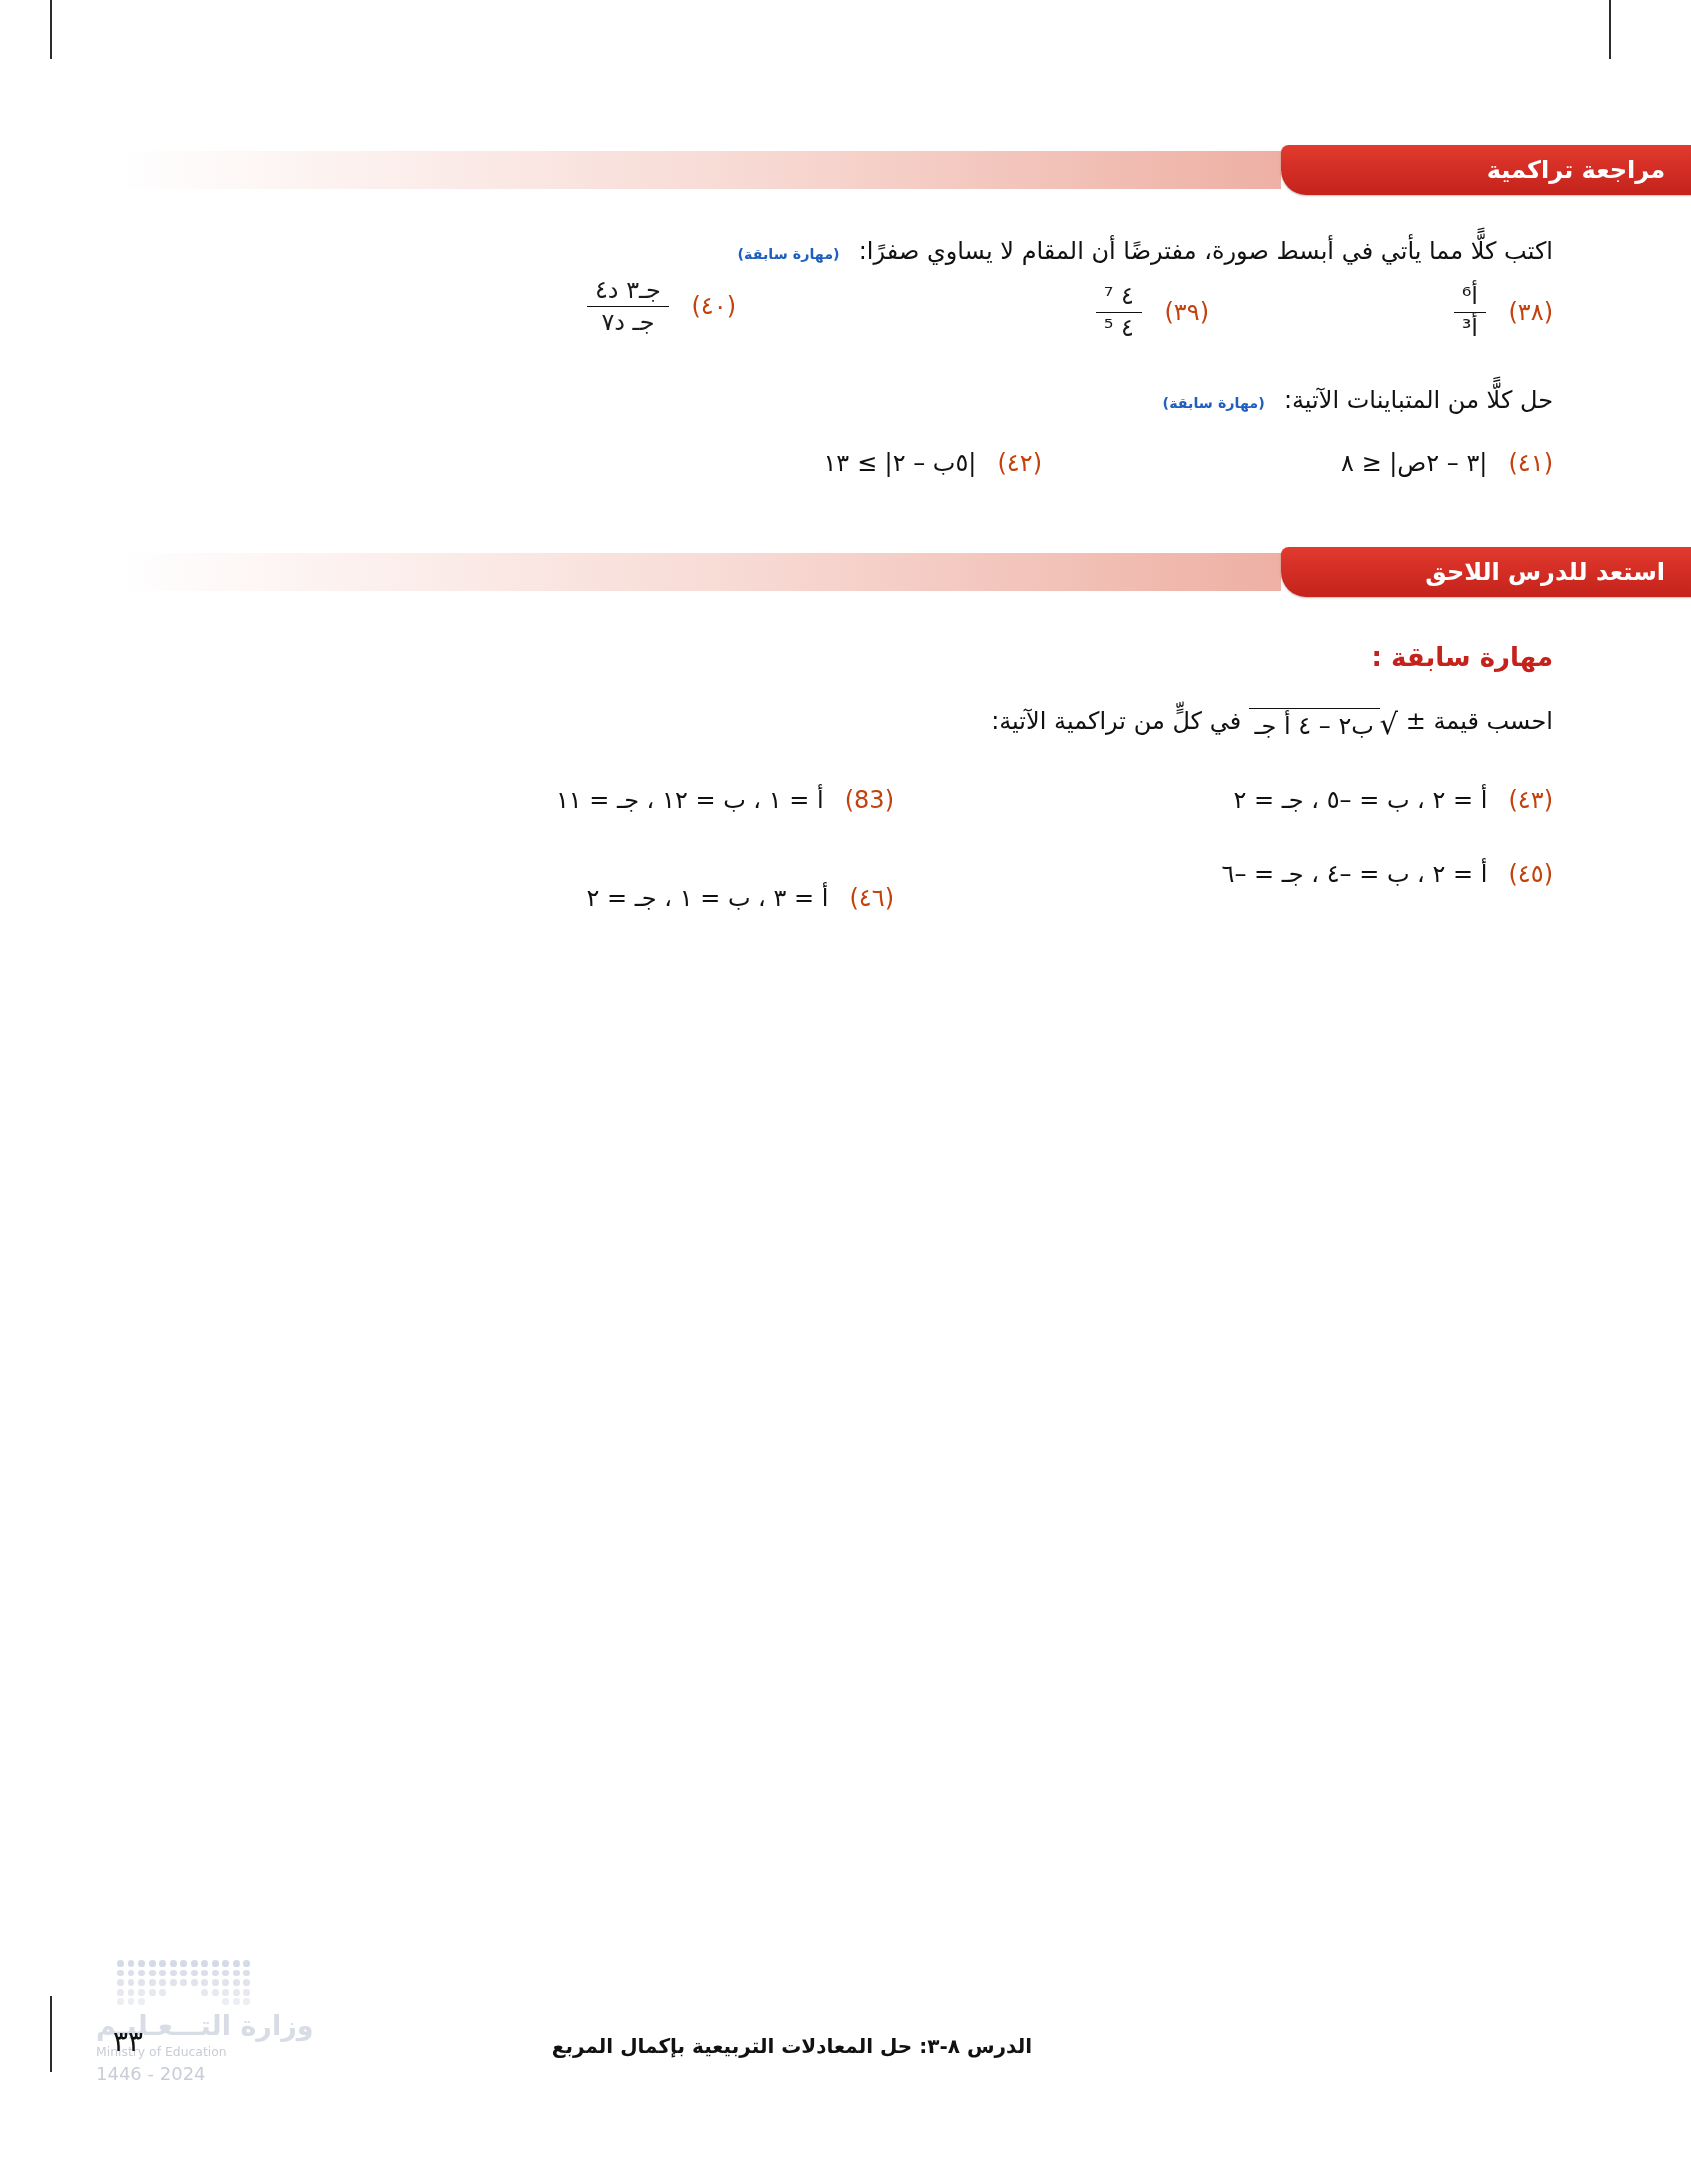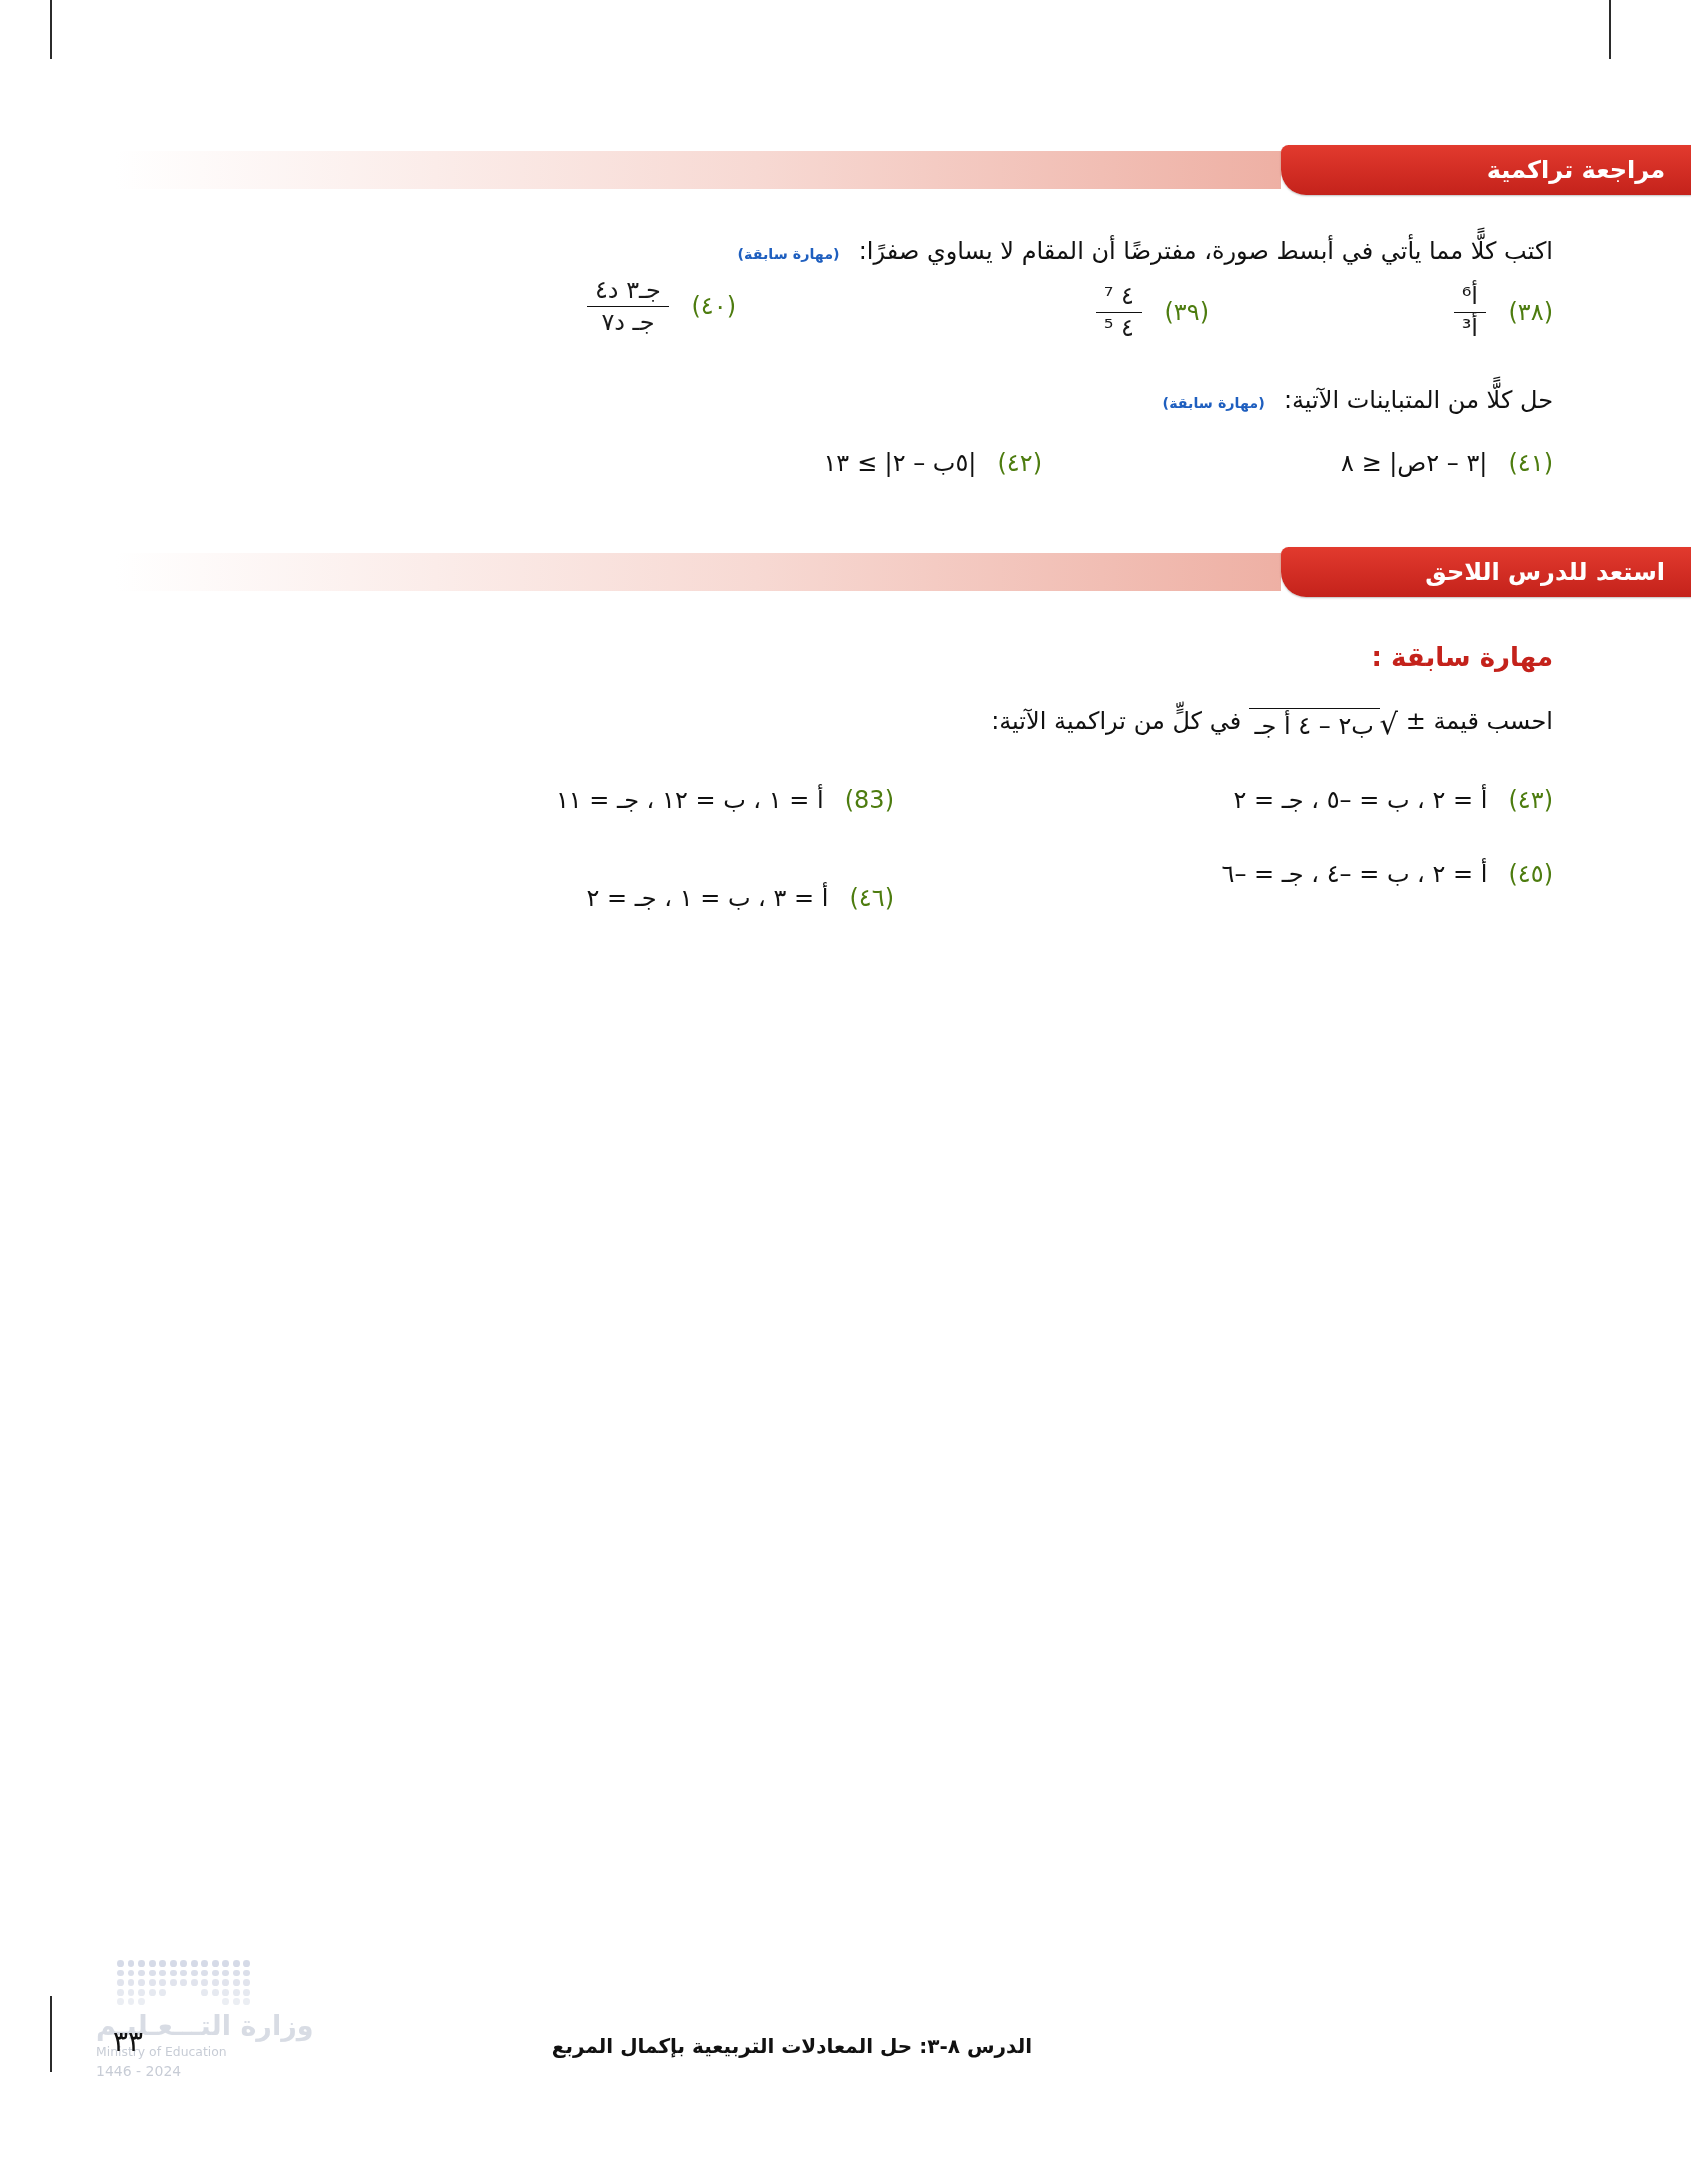--- a/index.html
+++ b/index.html
@@ -77,21 +77,21 @@
     margin-right: 11.5px;
   }
   .q {
     position: absolute;
     font-size: 24px;
     white-space: nowrap;
     direction: rtl;
   }
   .qnum {
     font-size: 24px;
-    color: #4d7c0f;
+    color: #c2410c;
   }
   .qbody {
     font-size: 24px;
     color: #111;
     margin-right: 13.4px;
   }
 
   
   .frac {
     display: inline-block;
@@ -189,21 +189,21 @@
     left: 0;
     top: 84px;
     font-size: 12.4px;
     color: #9aa3b4;
     white-space: nowrap;
   }
   .moe-year {
     position: absolute;
     left: 0;
     top: 103px;
-    font-size: 14px;
+    font-size: 18px;
     color: #9aa3b4;
     white-space: nowrap;
   }
 </style>
 </head>
 <body>
 
 <div class="crop crop-tl-v"></div>
 <div class="crop crop-tr-v"></div>
 <div class="crop crop-bl-v"></div>

